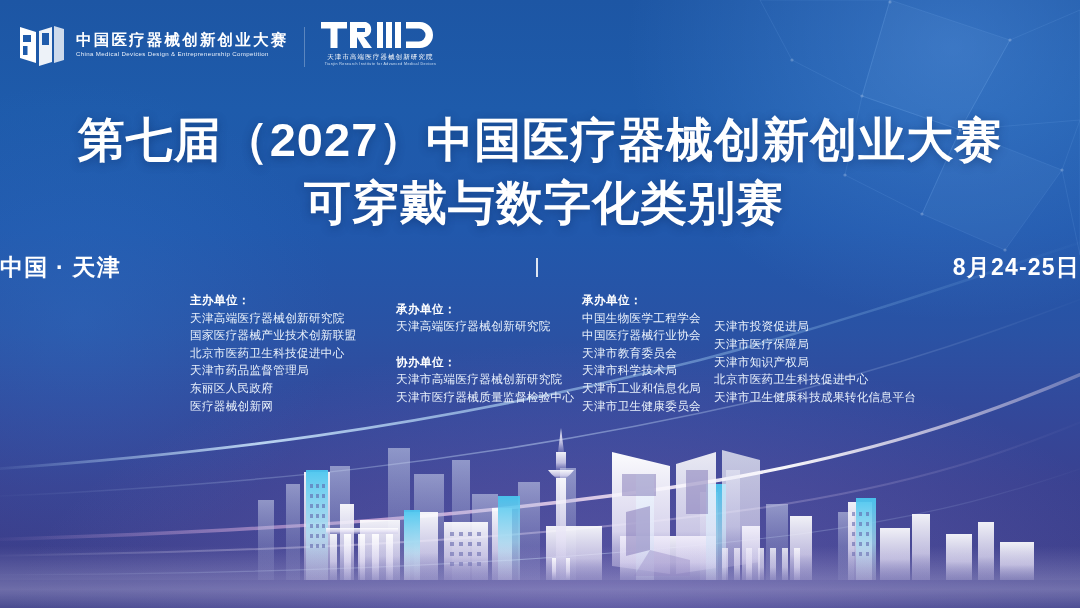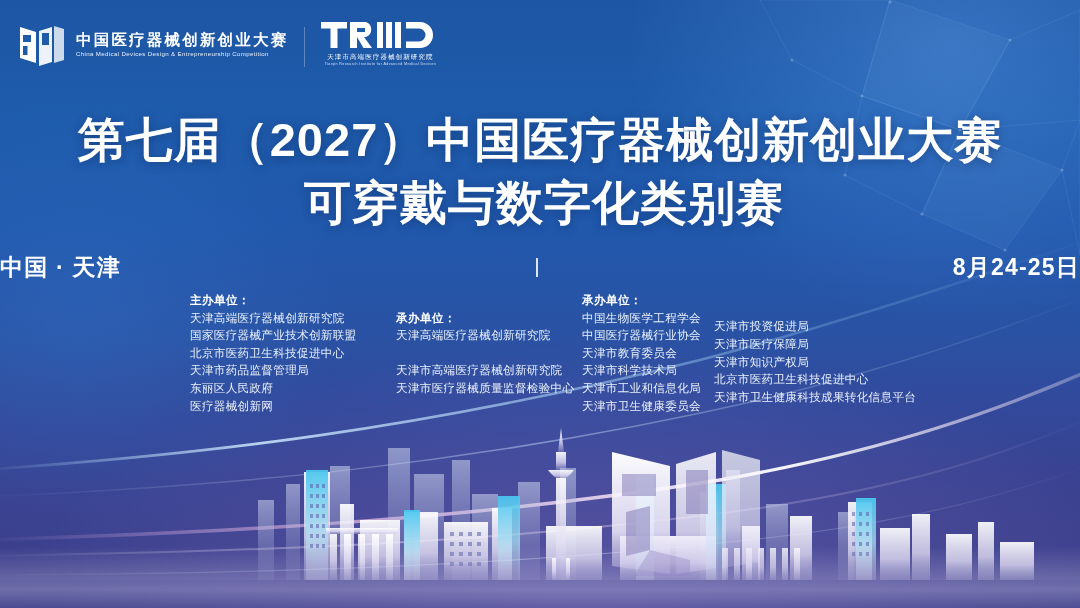--- a/index.html
+++ b/index.html
@@ -241,20 +241,21 @@
       <div class="org-item">北京市医药卫生科技促进中心</div>
       <div class="org-item">天津市药品监督管理局</div>
       <div class="org-item">东丽区人民政府</div>
       <div class="org-item">医疗器械创新网</div>
     </div>
 
     <div class="org-col col-2">
       <div class="org-head">承办单位：</div>
       <div class="org-item">天津高端医疗器械创新研究院</div>
       <div class="org-gap"></div>
+      <div class="org-head">协办单位：</div>
       <div class="org-item">天津市高端医疗器械创新研究院</div>
       <div class="org-item">天津市医疗器械质量监督检验中心</div>
     </div>
 
     <div class="org-col col-3">
       <div class="org-head">承办单位：</div>
       <div class="org-item">中国生物医学工程学会</div>
       <div class="org-item">中国医疗器械行业协会</div>
       <div class="org-item">天津市教育委员会</div>
       <div class="org-item">天津市科学技术局</div>

